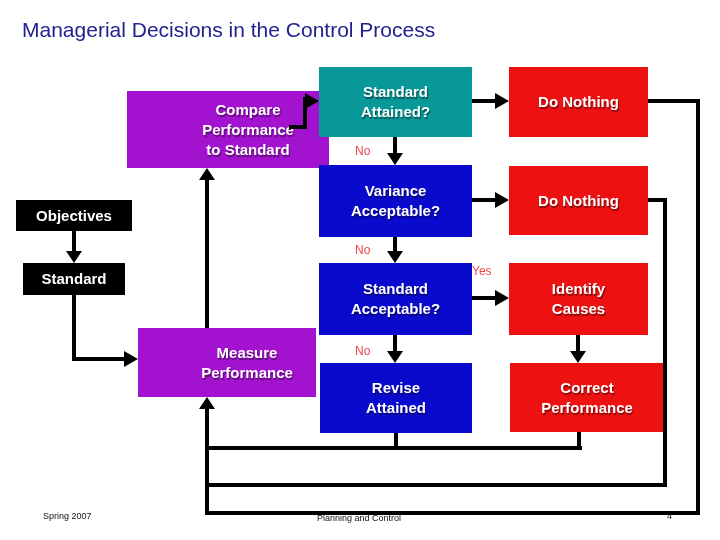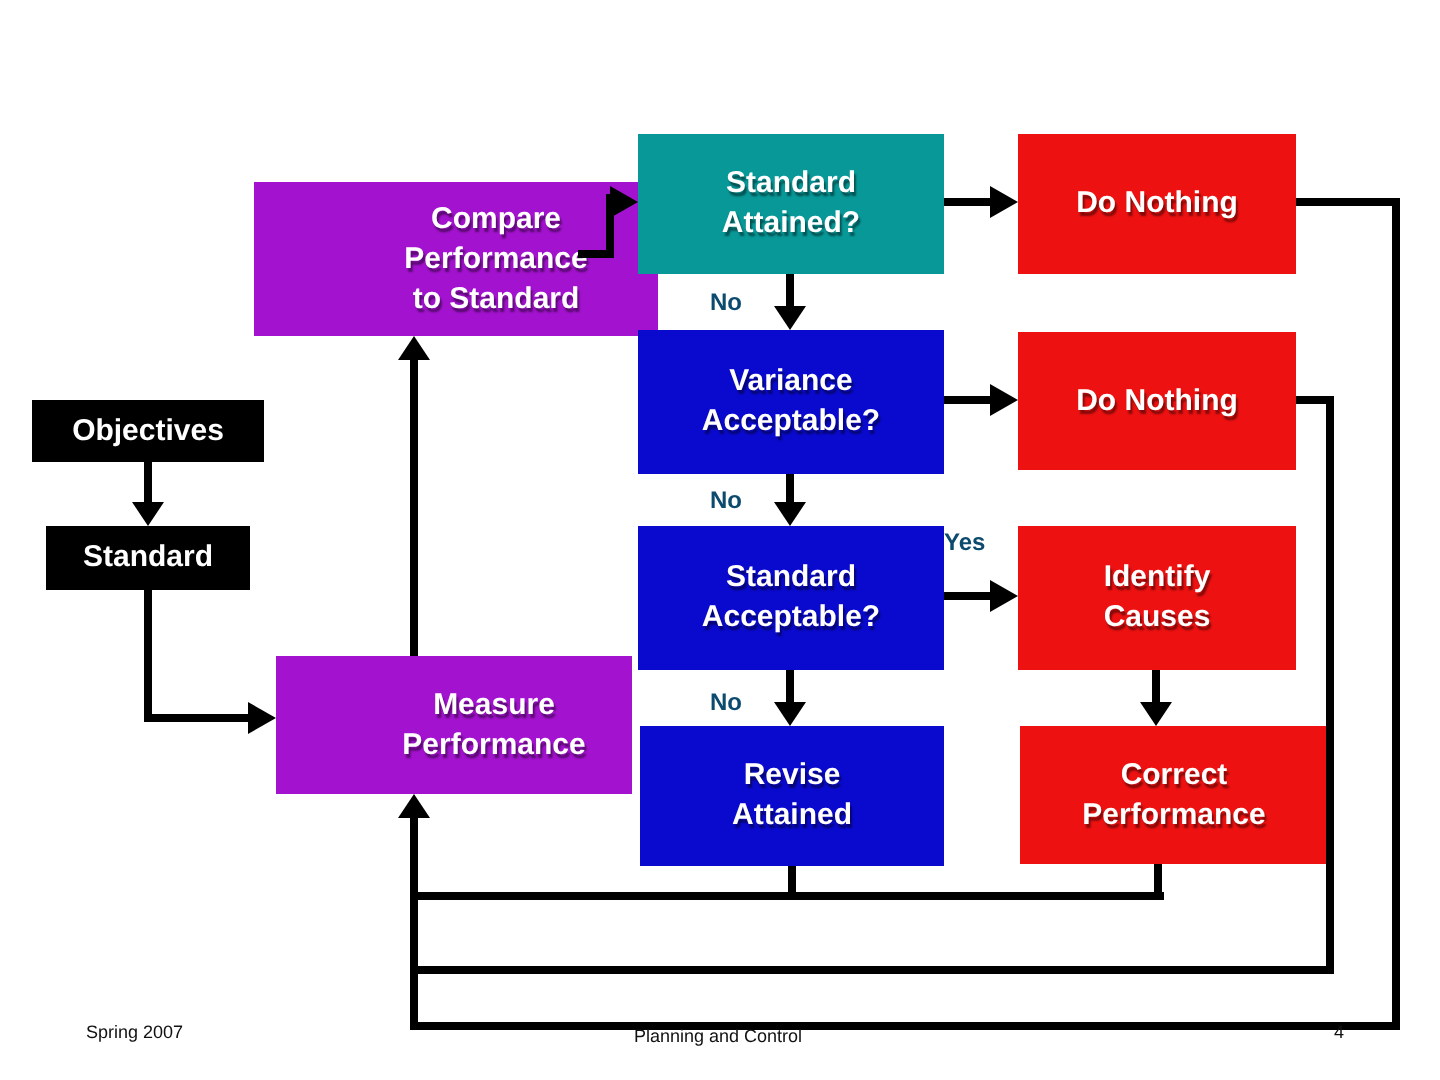--- a/index.html
+++ b/index.html
@@ -27,21 +27,21 @@
   .v { position:absolute; width:4px;  background:#000; }
   .ah-r { position:absolute; width:0; height:0;
           border-top:8px solid transparent; border-bottom:8px solid transparent;
           border-left:14px solid #000; }
   .ah-d { position:absolute; width:0; height:0;
           border-left:8px solid transparent; border-right:8px solid transparent;
           border-top:12px solid #000; }
   .ah-u { position:absolute; width:0; height:0;
           border-left:8px solid transparent; border-right:8px solid transparent;
           border-bottom:12px solid #000; }
-  .lbl { position:absolute; font-size:12px; font-weight:bold; color:#0c4a6e; }
+  .lbl { position:absolute; font-size:12px; font-weight:normal; color:#ef4444; }
 
   .footer-text { position:absolute; font-size:9px; color:#111; }
 
   
   #box-compare            { left:127px; top:91px;  width:162px; height:77px; }
   #box-standard-attained  { left:319px; top:67px;  width:153px; height:70px; }
   #box-do-nothing-top     { left:509px; top:67px;  width:139px; height:70px; }
   #box-variance           { left:319px; top:165px; width:153px; height:72px; }
   #box-do-nothing-mid     { left:509px; top:166px; width:139px; height:69px; }
   #box-objectives         { left:16px;  top:200px; width:116px; height:31px; }
@@ -50,20 +50,21 @@
   #box-identify-causes    { left:509px; top:263px; width:139px; height:72px; }
   #box-measure            { left:138px; top:328px; width:138px; height:69px; }
   #box-revise-standard    { left:320px; top:363px; width:152px; height:70px; }
   #box-correct-performance{ left:510px; top:363px; width:154px; height:69px; }
 </style>
 </head>
 <body>
 
 <div id="stage">
 
+  <div id="slide-title">Managerial Decisions in the Control Process</div>
 
   <div class="box purple" id="box-compare">Compare
 Performance
 to Standard</div>
   <div class="box teal" id="box-standard-attained">Standard
 Attained?</div>
   <div class="box red" id="box-do-nothing-top">Do Nothing</div>
   <div class="box blue" id="box-variance">Variance
 Acceptable?</div>
   <div class="box red" id="box-do-nothing-mid">Do Nothing</div>

